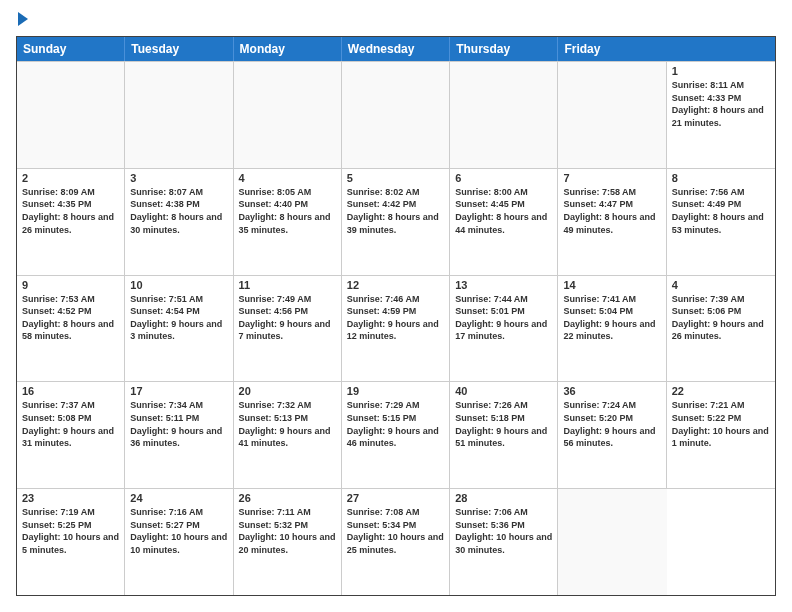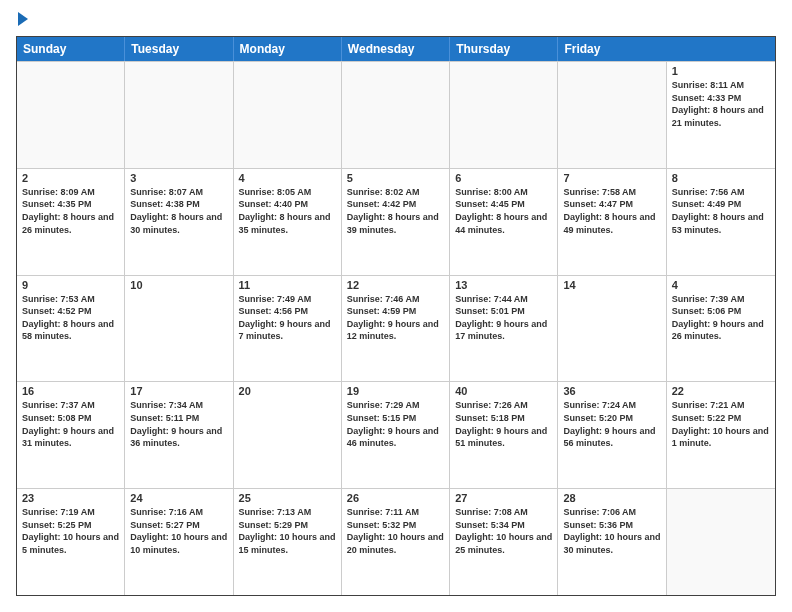--- a/index.html
+++ b/index.html
@@ -193,52 +193,55 @@
             <div class="cell-text">Sunrise: 7:56 AM<br>Sunset: 4:49 PM<br>Daylight: 8 hours and 53 minutes.</div>
           </div>
         </div>
         <div class="cal-row">
           <div class="cal-cell">
             <span class="day-num">9</span>
             <div class="cell-text">Sunrise: 7:53 AM<br>Sunset: 4:52 PM<br>Daylight: 8 hours and 58 minutes.</div>
           </div>
           <div class="cal-cell">
             <span class="day-num">10</span>
+            <div class="cell-text">Sunrise: 7:51 AM<br>Sunset: 4:54 PM<br>Daylight: 9 hours and 3 minutes.</div>
           </div>
           <div class="cal-cell">
             <span class="day-num">11</span>
             <div class="cell-text">Sunrise: 7:49 AM<br>Sunset: 4:56 PM<br>Daylight: 9 hours and 7 minutes.</div>
           </div>
           <div class="cal-cell">
             <span class="day-num">12</span>
             <div class="cell-text">Sunrise: 7:46 AM<br>Sunset: 4:59 PM<br>Daylight: 9 hours and 12 minutes.</div>
           </div>
           <div class="cal-cell">
             <span class="day-num">13</span>
             <div class="cell-text">Sunrise: 7:44 AM<br>Sunset: 5:01 PM<br>Daylight: 9 hours and 17 minutes.</div>
           </div>
           <div class="cal-cell">
             <span class="day-num">14</span>
+            <div class="cell-text">Sunrise: 7:41 AM<br>Sunset: 5:04 PM<br>Daylight: 9 hours and 22 minutes.</div>
           </div>
           <div class="cal-cell">
             <span class="day-num">4</span>
             <div class="cell-text">Sunrise: 7:39 AM<br>Sunset: 5:06 PM<br>Daylight: 9 hours and 26 minutes.</div>
           </div>
         </div>
         <div class="cal-row">
           <div class="cal-cell">
             <span class="day-num">16</span>
             <div class="cell-text">Sunrise: 7:37 AM<br>Sunset: 5:08 PM<br>Daylight: 9 hours and 31 minutes.</div>
           </div>
           <div class="cal-cell">
             <span class="day-num">17</span>
             <div class="cell-text">Sunrise: 7:34 AM<br>Sunset: 5:11 PM<br>Daylight: 9 hours and 36 minutes.</div>
           </div>
           <div class="cal-cell">
             <span class="day-num">20</span>
+            <div class="cell-text">Sunrise: 7:32 AM<br>Sunset: 5:13 PM<br>Daylight: 9 hours and 41 minutes.</div>
           </div>
           <div class="cal-cell">
             <span class="day-num">19</span>
             <div class="cell-text">Sunrise: 7:29 AM<br>Sunset: 5:15 PM<br>Daylight: 9 hours and 46 minutes.</div>
           </div>
           <div class="cal-cell">
             <span class="day-num">40</span>
             <div class="cell-text">Sunrise: 7:26 AM<br>Sunset: 5:18 PM<br>Daylight: 9 hours and 51 minutes.</div>
           </div>
           <div class="cal-cell">
@@ -251,24 +254,20 @@
           </div>
         </div>
         <div class="cal-row">
           <div class="cal-cell">
             <span class="day-num">23</span>
             <div class="cell-text">Sunrise: 7:19 AM<br>Sunset: 5:25 PM<br>Daylight: 10 hours and 5 minutes.</div>
           </div>
           <div class="cal-cell">
             <span class="day-num">24</span>
             <div class="cell-text">Sunrise: 7:16 AM<br>Sunset: 5:27 PM<br>Daylight: 10 hours and 10 minutes.</div>
-          </div>
-          <div class="cal-cell">
-            <span class="day-num">25</span>
-            <div class="cell-text">Sunrise: 7:13 AM<br>Sunset: 5:29 PM<br>Daylight: 10 hours and 15 minutes.</div>
           </div>
           <div class="cal-cell">
             <span class="day-num">26</span>
             <div class="cell-text">Sunrise: 7:11 AM<br>Sunset: 5:32 PM<br>Daylight: 10 hours and 20 minutes.</div>
           </div>
           <div class="cal-cell">
             <span class="day-num">27</span>
             <div class="cell-text">Sunrise: 7:08 AM<br>Sunset: 5:34 PM<br>Daylight: 10 hours and 25 minutes.</div>
           </div>
           <div class="cal-cell">

